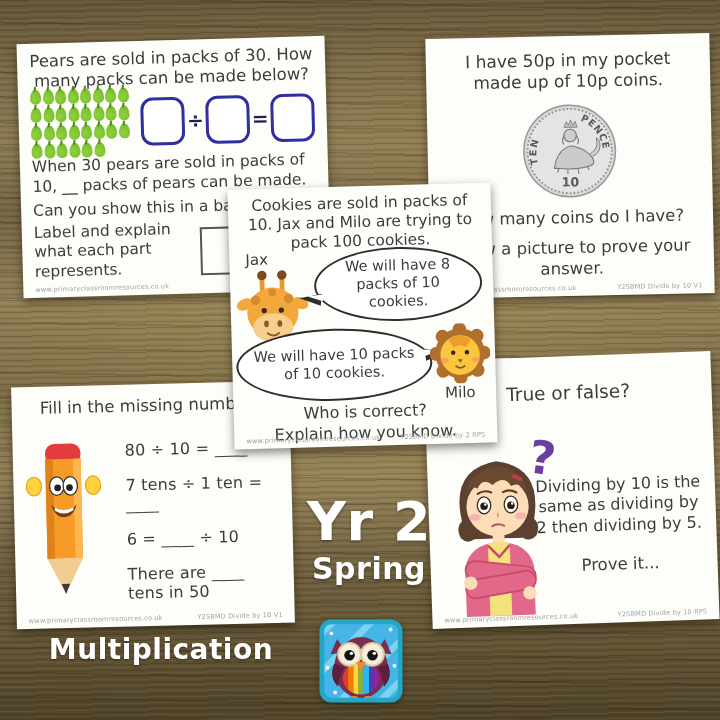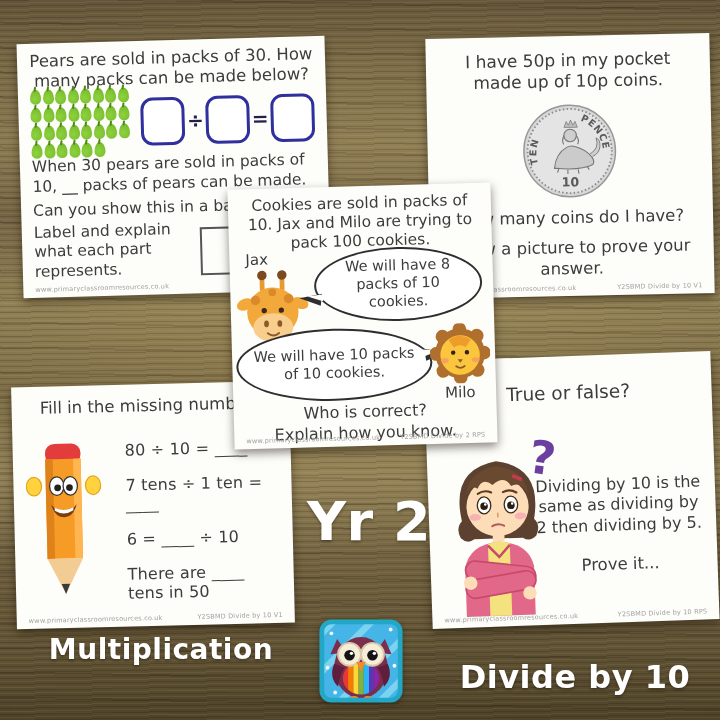--- a/index.html
+++ b/index.html
@@ -307,20 +307,21 @@
     <div class="statement">Dividing by 10 is the same as dividing by 2 then dividing by 5.</div>
     <div class="prove">Prove it...</div>
     <div class="footer">
       <span>www.primaryclassroomresources.co.uk</span>
       <span>Y2SBMD Divide by 10 RPS</span>
     </div>
   </div>
 
   <div class="overlay-txt" id="year-label">
     <div id="year-top">Yr 2</div>
+    <div id="year-bottom">Spring</div>
   </div>
 
   <div class="overlay-txt" id="series-label">
     <div>Multiplication</div>
   </div>
 
   <svg id="logo" viewBox="0 0 90 90">
     <defs>
       <clipPath id="logoclip">
           <rect x="4" y="4" width="82" height="82" rx="10"></rect>
@@ -362,15 +363,14 @@
     <circle cx="33" cy="39" r="5.5" fill="#141414"></circle>
     <circle cx="57" cy="39" r="5.5" fill="#141414"></circle>
     <circle cx="35" cy="37" r="1.8" fill="#fff"></circle>
     <circle cx="59" cy="37" r="1.8" fill="#fff"></circle>
     <path d="M40,46 L50,46 L45,56 Z" fill="#ef8b2e"></path>
     <ellipse cx="38" cy="84" rx="4" ry="2.5" fill="#ef8b2e"></ellipse>
     <ellipse cx="52" cy="84" rx="4" ry="2.5" fill="#ef8b2e"></ellipse>
     <rect x="4" y="4" width="82" height="82" rx="10" fill="none" stroke="#23a7c6" stroke-width="5"></rect>
   </svg>
 
-  <div class="overlay-txt" id="topic-label">Divide by 10</div>
 
 </div>
 
 </body></html>

